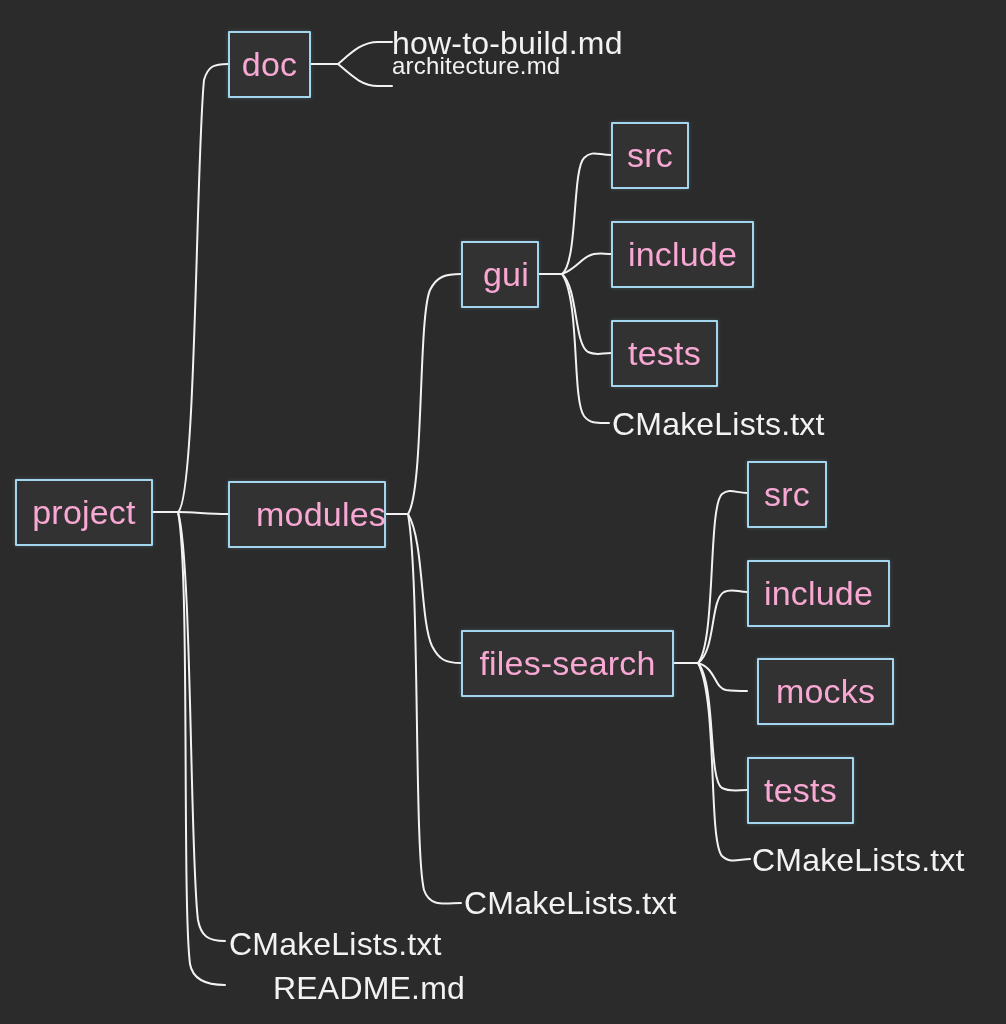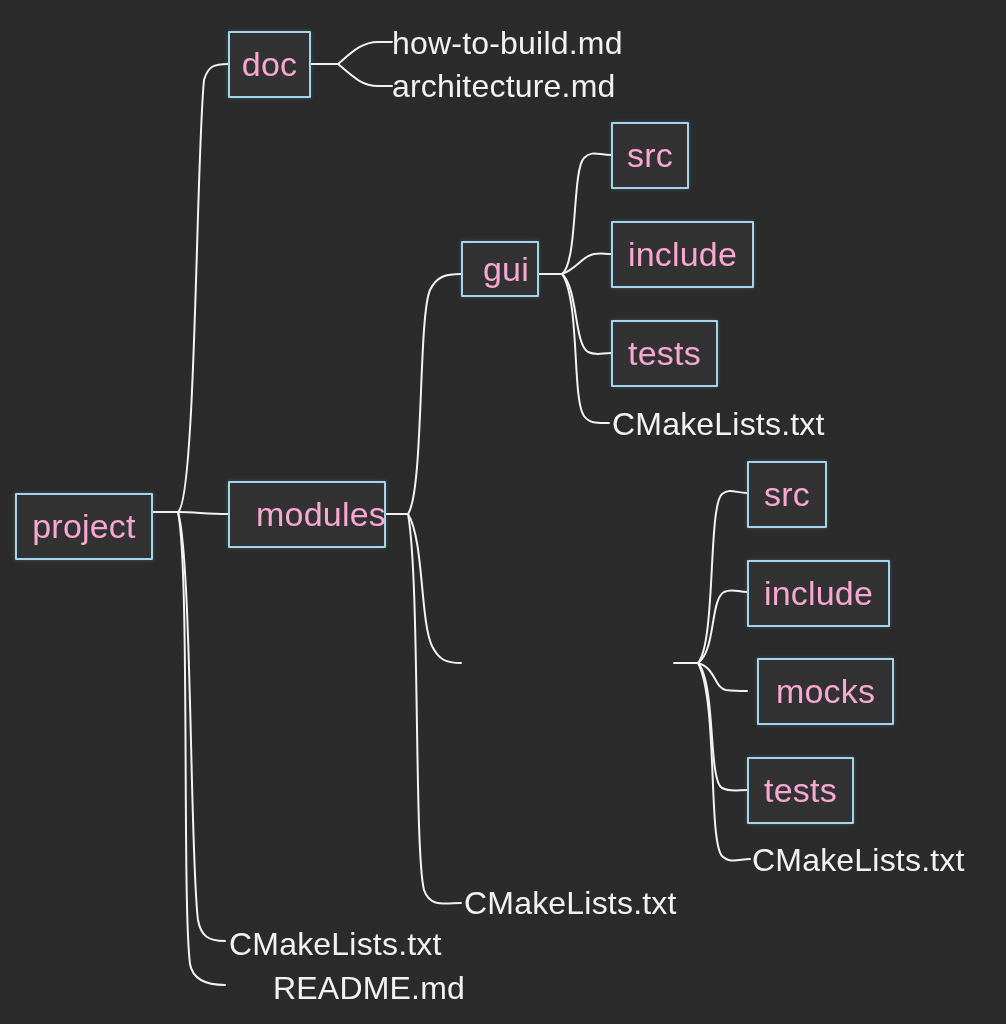--- a/index.html
+++ b/index.html
@@ -87,36 +87,39 @@
     <path class="edge" d="M562,274 C 580,300 572,400 584,416 C 590,424 598,423 609,423"></path>
 
     <path class="edge" d="M674,663 L698,663"></path>
     <path class="edge" d="M698,663 C 716,642 708,506 722,494 C 730,488 736,493 747,493"></path>
     <path class="edge" d="M698,663 C 716,650 710,600 724,592 C 732,588 738,592 747,592"></path>
     <path class="edge" d="M698,663 C 716,668 714,688 726,690 C 734,691 740,691 747,691"></path>
     <path class="edge" d="M698,663 C 716,684 708,780 722,788 C 730,792 738,790 747,790"></path>
     <path class="edge" d="M698,663 C 718,700 708,840 722,856 C 730,864 740,859 750,859"></path>
   </svg>
 
-  <div class="node" style="left:15px;top:479px;width:138px;height:67px;font-size:34px;margin-top:14px;">
+  <div class="node" style="left:15px;top:479px;width:138px;height:67px;font-size:34px;">
     <span>project</span>
   </div>
 
   <div class="node" style="left:228px;top:31px;width:83px;height:67px;font-size:34px;">
     <span>doc</span>
   </div>
 
   <div class="node" style="left:228px;top:481px;width:158px;height:67px;font-size:34px;padding-left:28px;">
     <span>modules</span>
   </div>
 
-  <div class="node" style="left:461px;top:241px;width:78px;height:56px;font-size:34px;padding-left:12px;">
+  <div class="node" style="left:461px;top:241px;width:78px;height:67px;font-size:34px;padding-left:12px;">
     <span>gui</span>
   </div>
 
+  <div class="node" style="left:461px;top:630px;width:213px;height:67px;font-size:34px;">
+    <span>files-search</span>
+  </div>
 
   <div class="node" style="left:611px;top:122px;width:78px;height:67px;font-size:34px;">
     <span>src</span>
   </div>
 
   <div class="node" style="left:611px;top:221px;width:143px;height:67px;font-size:34px;">
     <span>include</span>
   </div>
 
   <div class="node" style="left:611px;top:320px;width:107px;height:67px;font-size:34px;">
@@ -136,21 +139,21 @@
   </div>
 
   <div class="node" style="left:747px;top:757px;width:107px;height:67px;font-size:34px;">
     <span>tests</span>
   </div>
 
   <div class="leaf" style="left:392px;top:27px;font-size:32px;">
     <span>how-to-build.md</span>
   </div>
 
-  <div class="leaf" style="left:392px;top:70px;font-size:32px;">
+  <div class="leaf" style="left:392px;top:54px;font-size:24px;">
     <span>architecture.md</span>
   </div>
 
   <div class="leaf" style="left:612px;top:408px;font-size:32px;">
     <span>CMakeLists.txt</span>
   </div>
 
   <div class="leaf" style="left:752px;top:844px;font-size:32px;">
     <span>CMakeLists.txt</span>
   </div>

